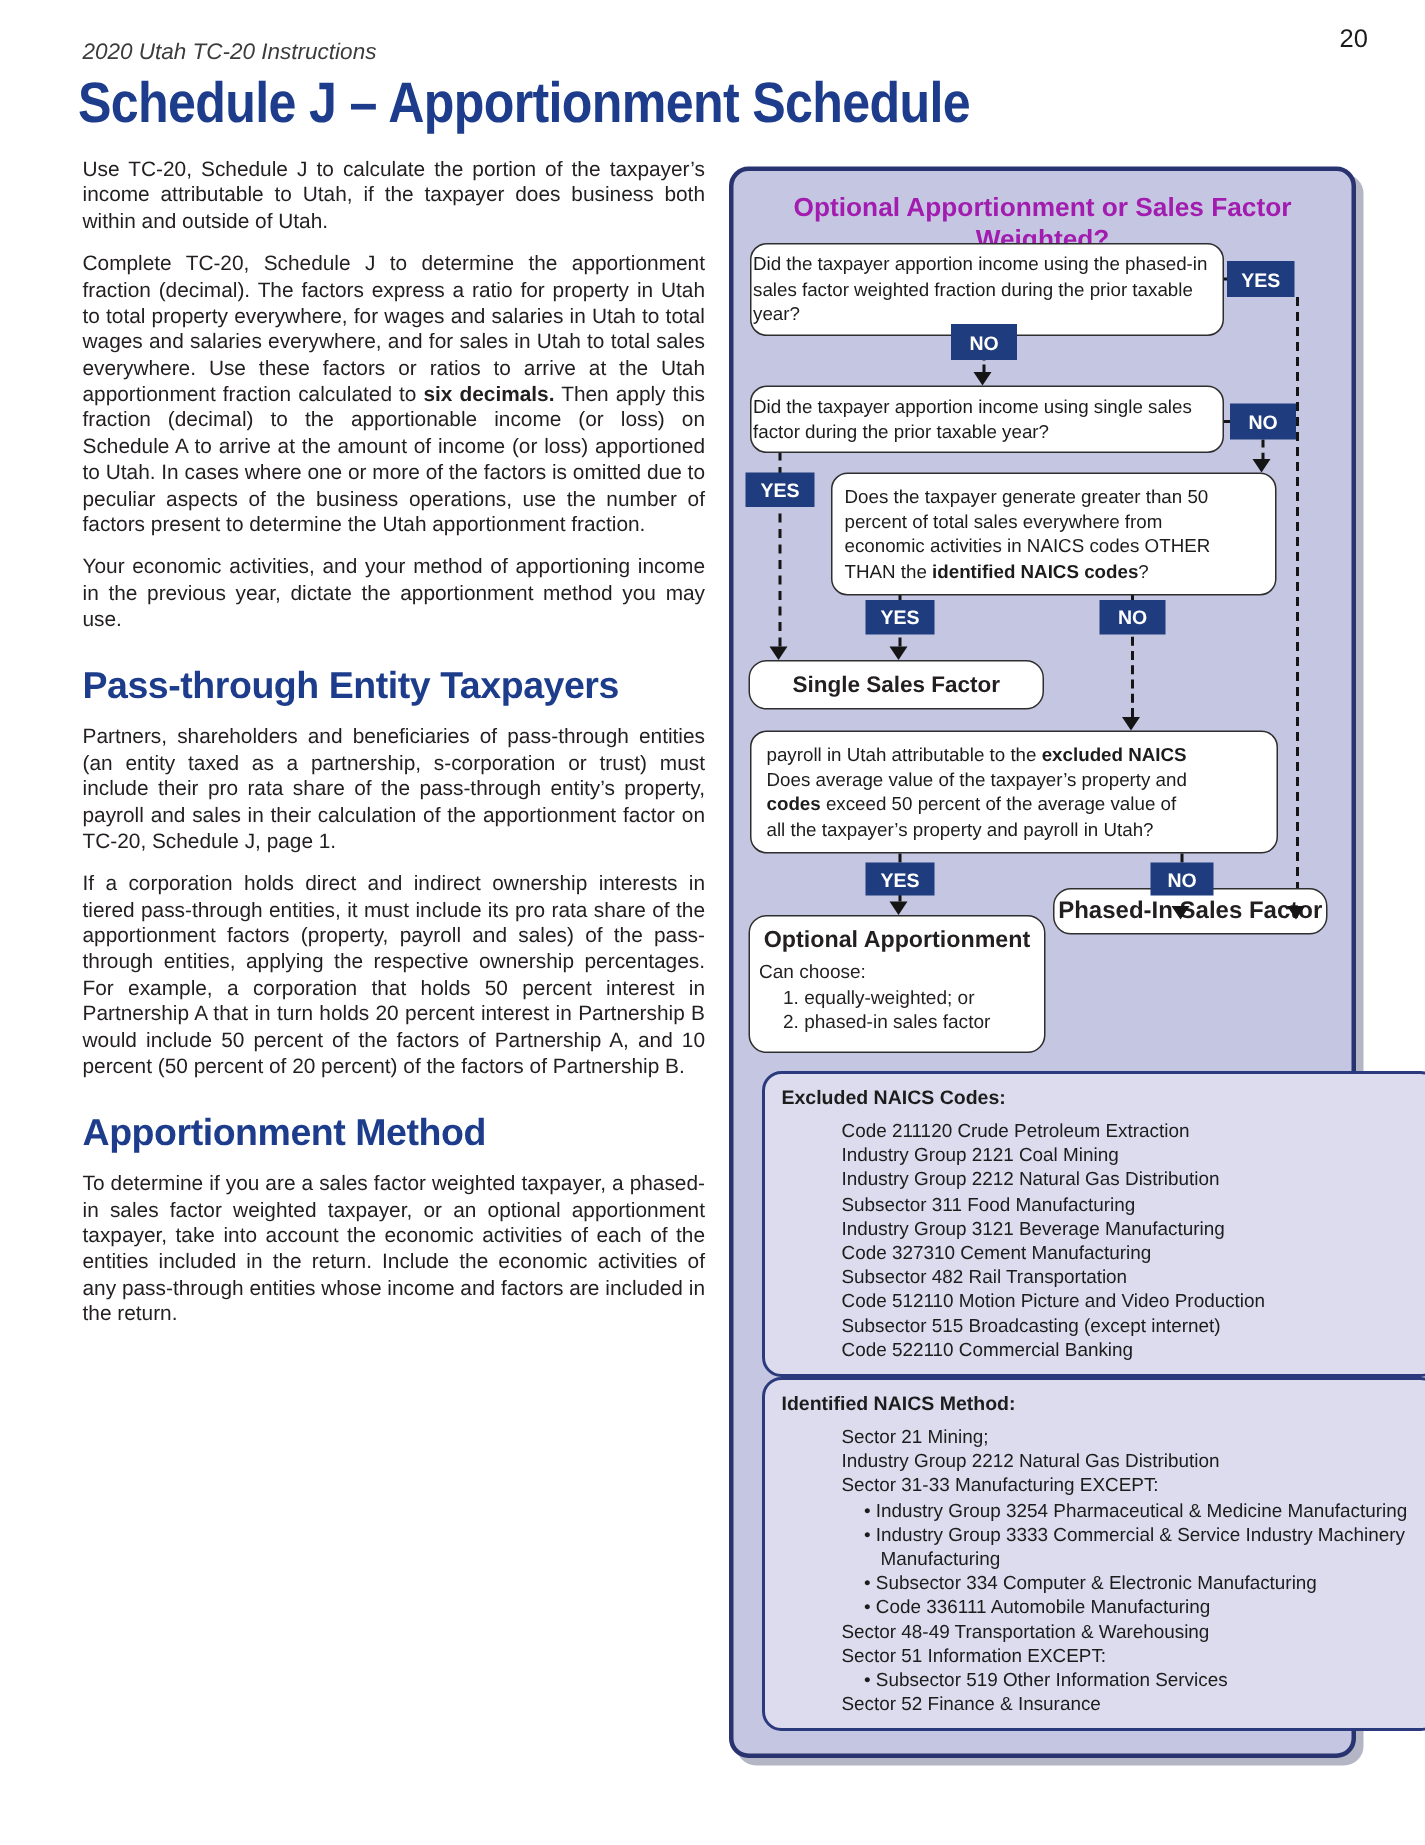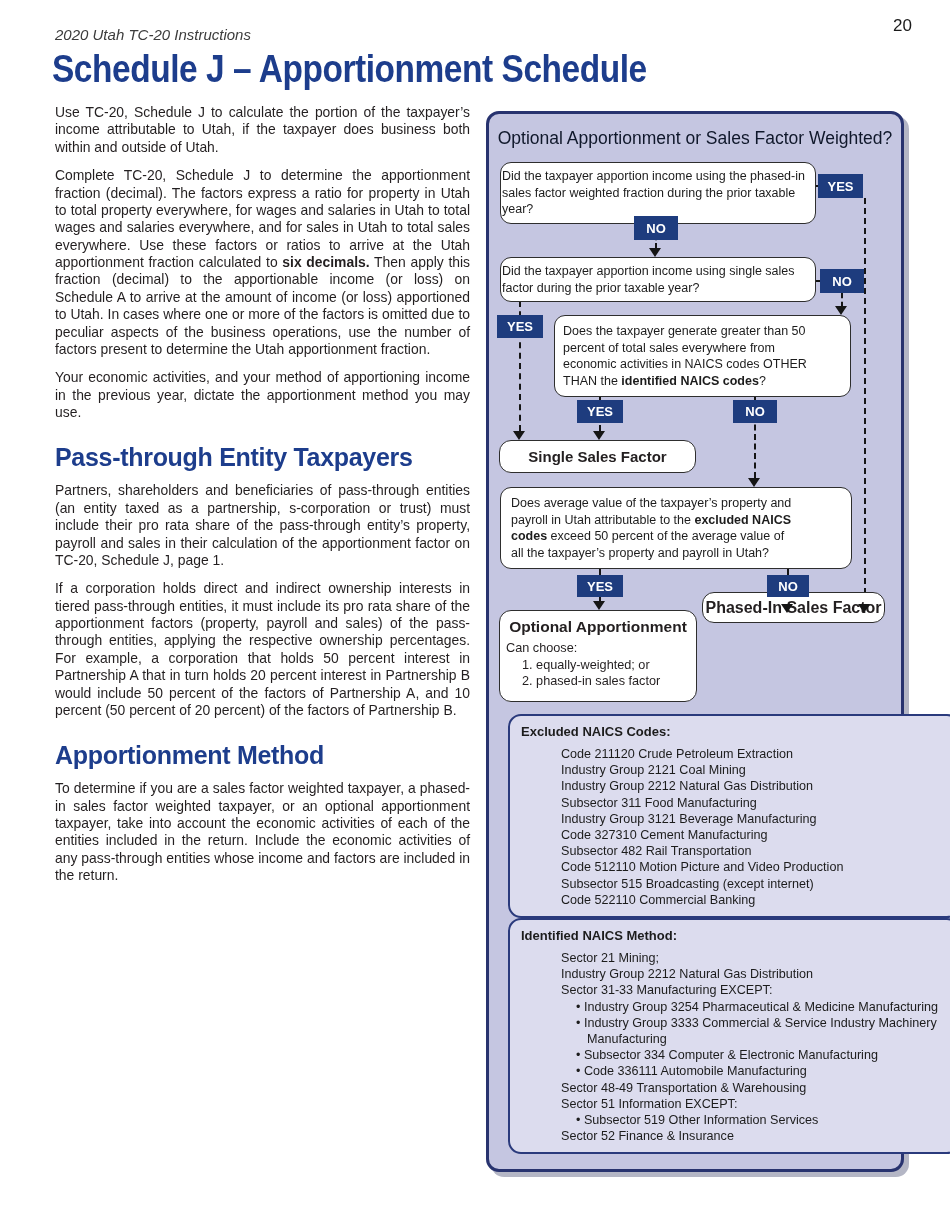--- a/index.html
+++ b/index.html
@@ -14,21 +14,21 @@
 
   
   .leftcol{position:absolute;left:55px;top:104px;width:415px;}
   .leftcol p{margin:0 0 11px;font-size:13.9px;line-height:1.25;text-align:justify;}
   .leftcol h2{margin:22px 0 10px;font-size:25px;font-weight:bold;color:#1d3d8c;letter-spacing:-0.3px;}
 
   
   .panel{position:absolute;left:486px;top:111px;width:418px;height:1061px;box-sizing:border-box;
          background:#c5c6e1;border:3.5px solid #28336f;border-radius:13px;
          box-shadow:5px 5px 0 rgba(40,45,90,0.35);}
-  .fc-title{position:absolute;left:0;top:14px;width:100%;text-align:center;font-size:17.5px;font-weight:normal;color:#0f172a;}
+  .fc-title{position:absolute;left:0;top:14px;width:100%;text-align:center;font-size:17.5px;font-weight:bold;color:#a21caf;}
 
   .qbox{position:absolute;box-sizing:border-box;background:#ffffff;border:1.6px solid #2e2e2e;border-radius:11px;
         padding:5px 1px;font-size:12.5px;line-height:1.32;color:#1c1c1c;z-index:1;}
   .obox{position:absolute;box-sizing:border-box;background:#ffffff;border:1.6px solid #2e2e2e;border-radius:12px;z-index:1;}
   .obox.center{display:flex;align-items:center;justify-content:center;font-weight:bold;}
 
   .lbl{position:absolute;box-sizing:border-box;background:#1e3c7e;color:#ffffff;font-size:13px;font-weight:600;
        text-align:center;z-index:2;display:flex;align-items:center;justify-content:center;}
 
   .vline{position:absolute;width:0;border-left:2px dashed #151515;z-index:0;}
@@ -115,22 +115,22 @@
       <div class="line">percent of total sales everywhere from</div>
       <div class="line">economic activities in NAICS codes OTHER</div>
       <div class="line"><span>THAN the </span><b>identified NAICS codes</b><span>?</span></div>
     </div>
   <div class="lbl" style="left:88px;top:286px;width:46px;height:23px;">YES</div>
   <div class="lbl" style="left:244px;top:286px;width:44px;height:23px;">NO</div>
 
   <div class="obox center" style="left:10px;top:326px;width:197px;height:33px;font-size:15px;">Single Sales Factor</div>
 
   <div class="qbox" style="left:11px;top:373px;width:352px;min-height:82px;padding:7px 10px;">
+      <div class="line"><span>payroll in Utah attributable to the </span><b>excluded NAICS</b></div>
       <div class="line">Does average value of the taxpayer’s property and</div>
-      <div class="line"><span>payroll in Utah attributable to the </span><b>excluded NAICS</b></div>
       <div class="line"><b>codes</b><span> exceed 50 percent of the average value of</span></div>
       <div class="line">all the taxpayer’s property and payroll in Utah?</div>
     </div>
   <div class="lbl" style="left:88px;top:461px;width:46px;height:22px;">YES</div>
   <div class="lbl" style="left:278px;top:461px;width:42px;height:22px;">NO</div>
 
   <div class="obox" style="left:10px;top:496px;width:198px;height:92px;padding:5px 6px;">
     <div class="opt-title">Optional Apportionment</div>
     <div class="opt-lines">
         <div class="line">Can choose:</div>

